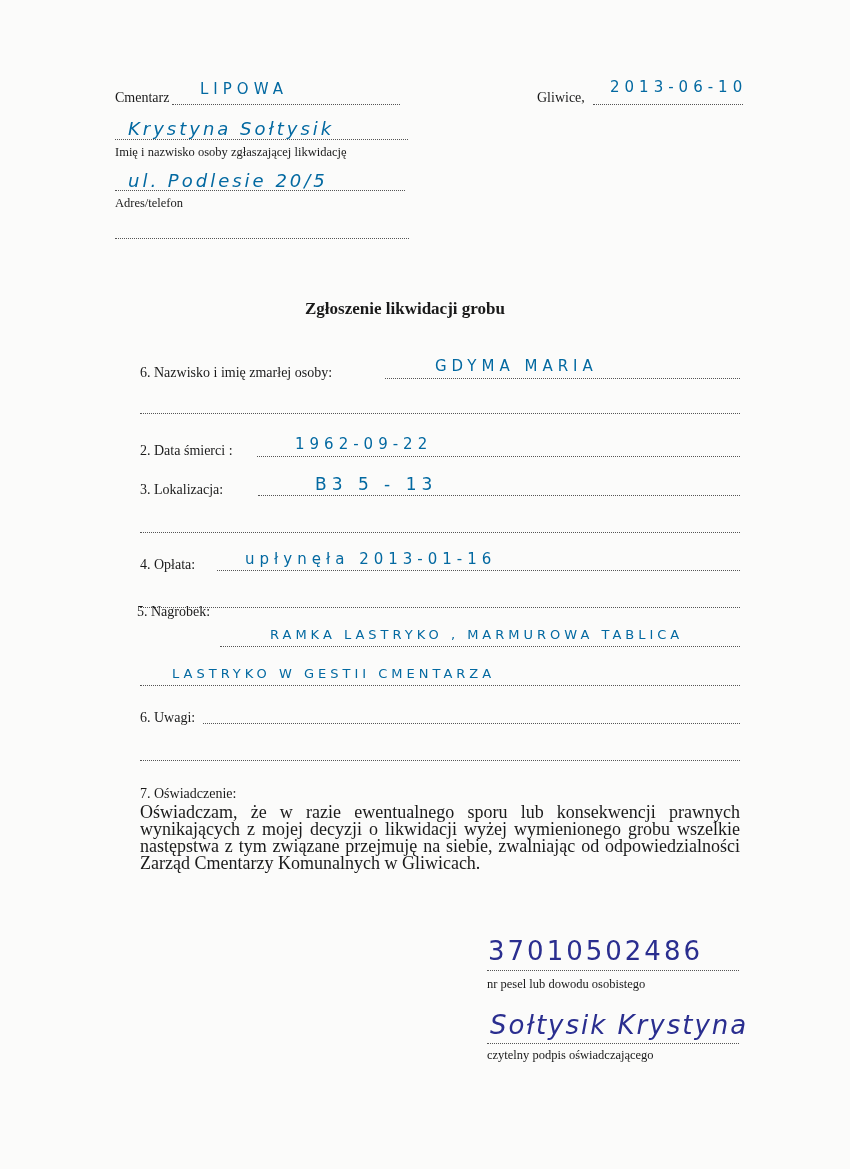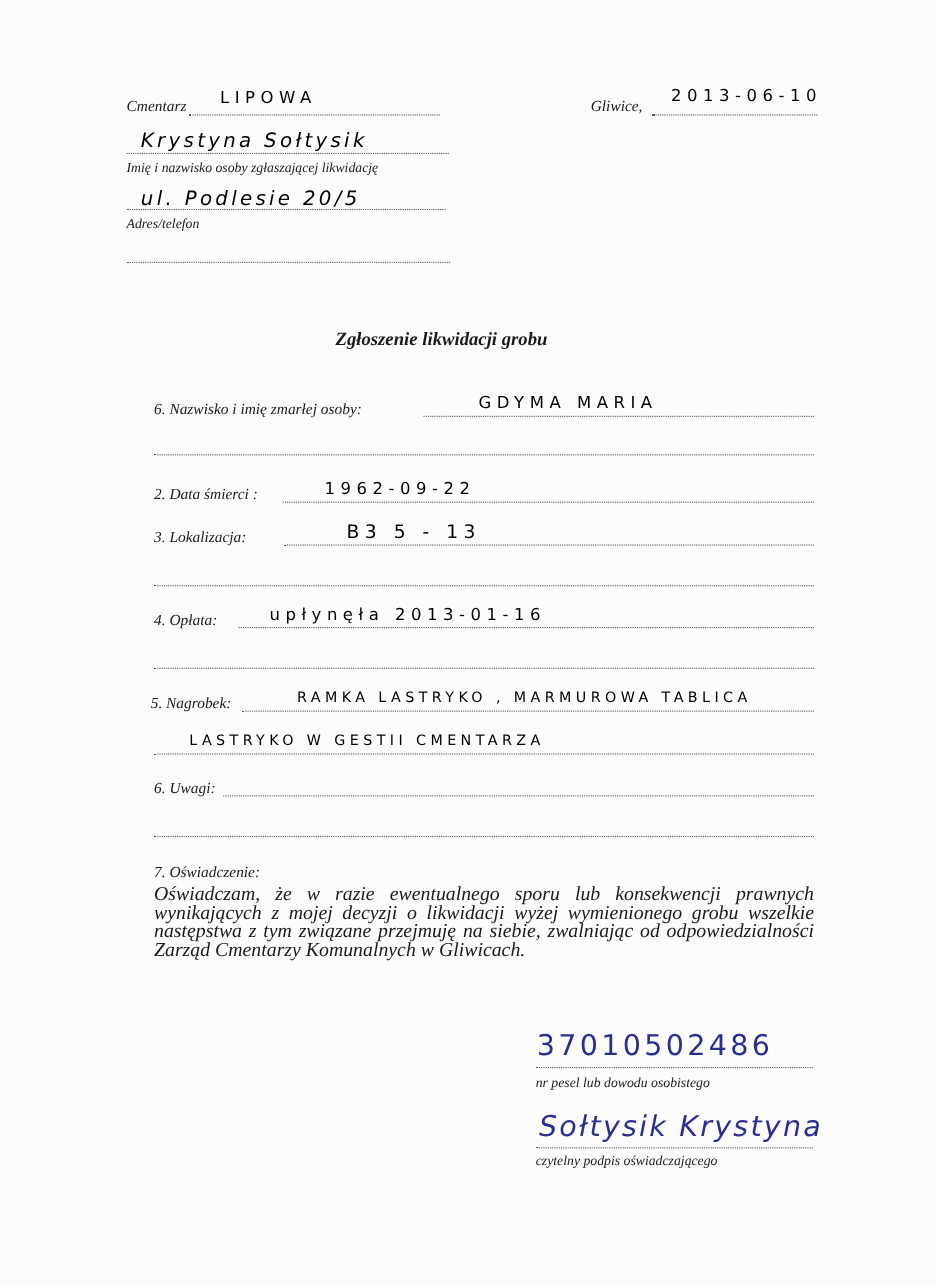--- a/index.html
+++ b/index.html
@@ -2,31 +2,31 @@
 <html><head>
   <meta charset="utf-8">
   <style>
     html, body { margin: 0; padding: 0; }
     body {
       width: 850px; height: 1169px; position: relative; overflow: hidden;
       background: #fbfbfa;
       font-family: "Liberation Serif", serif;
       color: #1a1a1a;
     }
-    .abs { position: absolute; font-style: italic; }
+    .abs { position: absolute; }
     .label { font-size: 14px; white-space: nowrap; }
     .small { font-size: 12.5px; white-space: nowrap; }
     .dots {
       position: absolute; height: 0;
       border-bottom: 1.5px dotted #555;
     }
     .hw {
       position: absolute; white-space: nowrap;
       font-family: "DejaVu Sans", sans-serif;
-      color: #000000; font-size: 16px; letter-spacing: 3px;
+      color: #0369a1; font-size: 16px; letter-spacing: 3px;
       font-style: italic; font-weight: normal;
     }
     .hw.print { font-style: normal; letter-spacing: 5px; font-size: 15px; }
     .hw.sig { font-size: 26px; letter-spacing: 2px; color: #2a2e8f; }
     .title { font-size: 17px; font-weight: bold; }
     .para { font-size: 18px; line-height: 17px; text-align: justify; width: 600px; }
   </style>
 </head>
 <body>
 
@@ -62,21 +62,21 @@
 <span class="abs label" style="left:140px;top:482px;">3. Lokalizacja:</span>
 <div class="dots" style="left:258px;top:495px;width:482px;"></div>
 <span class="hw print" style="left:315px;top:474px;font-size:17px;">B3  5 - 13</span>
 <div class="dots" style="left:140px;top:532px;width:600px;"></div>
 
 <span class="abs label" style="left:140px;top:557px;">4. Opłata:</span>
 <div class="dots" style="left:217px;top:570px;width:523px;"></div>
 <span class="hw print" style="left:245px;top:550px;">upłynęła   2013-01-16</span>
 <div class="dots" style="left:140px;top:607px;width:600px;"></div>
 
-<span class="abs label" style="left:137px;top:633px;">5. Nagrobek:</span>
+<span class="abs label" style="left:137px;top:604px;">5. Nagrobek:</span>
 <div class="dots" style="left:220px;top:646px;width:520px;"></div>
 <span class="hw print" style="left:270px;top:627px;font-size:13px;letter-spacing:4px;">RAMKA LASTRYKO , MARMUROWA TABLICA</span>
 <div class="dots" style="left:140px;top:685px;width:600px;"></div>
 <span class="hw print" style="left:172px;top:666px;font-size:13px;letter-spacing:4px;">LASTRYKO W GESTII CMENTARZA</span>
 
 <span class="abs label" style="left:140px;top:710px;">6. Uwagi:</span>
 <div class="dots" style="left:203px;top:723px;width:537px;"></div>
 <div class="dots" style="left:140px;top:760px;width:600px;"></div>
 
 <span class="abs label" style="left:140px;top:786px;">7. Oświadczenie:</span>

